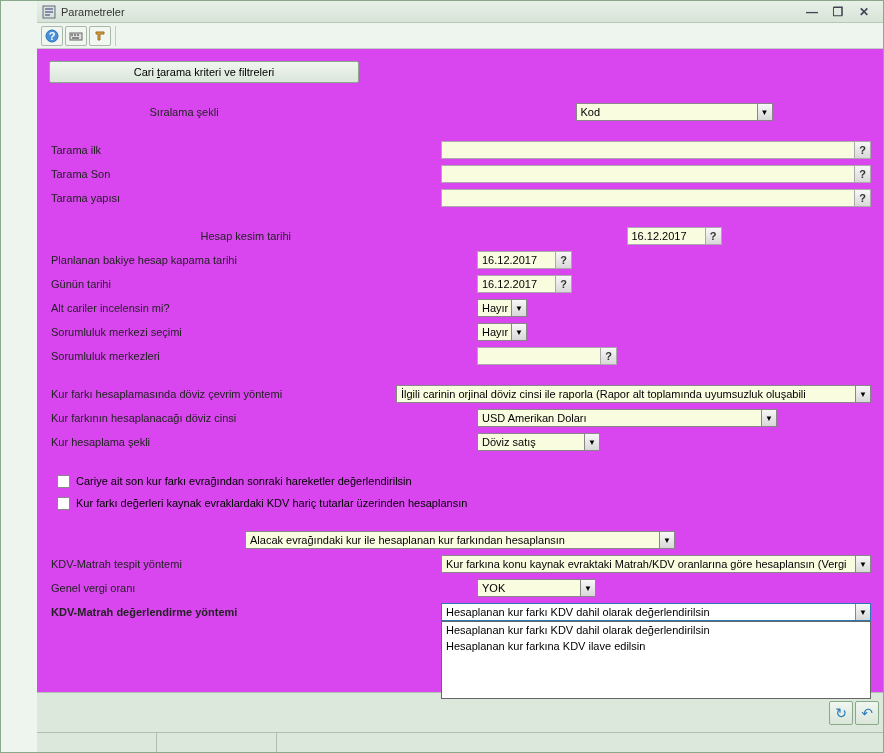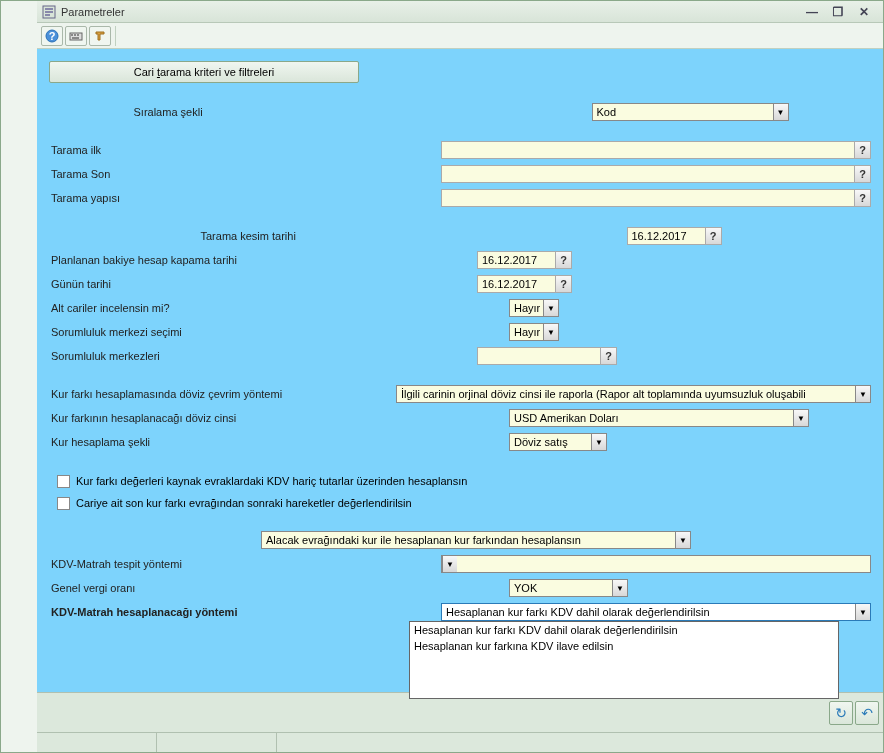--- a/index.html
+++ b/index.html
@@ -7,29 +7,29 @@
 .window { width: 884px; height: 753px; background: #eef4ee; border: 1px solid #8aa88a; display: flex; flex-direction: column; position: relative; padding-left: 36px; }
 .titlebar { height: 22px; background: linear-gradient(#e8f0e8, #d8e4d8); display: flex; align-items: center; padding: 0 4px; border-bottom: 1px solid #b8c8b8; }
 .titlebar-icon { width: 16px; height: 16px; margin-right: 4px; display: flex; align-items: center; justify-content: center; }
 .titlebar-text { flex: 1; color: #333; }
 .titlebar-btns { display: flex; gap: 8px; padding-right: 6px; }
 .titlebar-btn { width: 18px; height: 14px; display: flex; align-items: center; justify-content: center; cursor: pointer; color: #445; font-size: 12px; font-weight: bold; }
 .toolbar { height: 26px; background: #eef4ee; border-bottom: 1px solid #c0d0c0; display: flex; align-items: center; padding: 2px 4px; }
 .tool-btn { width: 22px; height: 20px; border: 1px solid #aab8aa; background: #f0f6f0; margin-right: 2px; display: flex; align-items: center; justify-content: center; cursor: pointer; border-radius: 2px; }
 .tool-btn:last-of-type { margin-right: 4px; }
 .tool-sep { width: 1px; height: 20px; background: #c0d0c0; margin: 0 2px; }
-.content { flex: 1; padding: 12px; overflow: visible; position: relative; background: #7dd3fc; }
+.content { flex: 1; padding: 12px; overflow: visible; position: relative; background: #d946ef; }
 .wide-btn { width: 310px; height: 22px; background: linear-gradient(#f0f6f0, #dae6da); border: 1px solid #8aa88a; cursor: pointer; margin-bottom: 18px; display: flex; align-items: center; justify-content: center; border-radius: 2px; }
 .wide-btn .uline { text-decoration: underline; }
 .row { display: flex; align-items: center; height: 22px; margin-bottom: 2px; }
 .row.gap { margin-top: 16px; justify-content: center; }
 .lbl { width: 428px; color: #222; padding-left: 2px; }
 .lbl.bold { font-weight: bold; }
 .ctrl { display: flex; align-items: center; }
-.select { display: flex; align-items: center; height: 18px; border: 1px solid #888; background: #fafce0; margin-left: 32px; }
+.select { display: flex; align-items: center; height: 18px; border: 1px solid #888; background: #fafce0; }
 .select.white { background: #fff; }
 .select-val { flex: 1; padding: 0 4px; overflow: hidden; white-space: nowrap; }
 .select-btn { width: 15px; height: 16px; background: linear-gradient(#f8f8f8, #d8d8d8); border-left: 1px solid #888; display: flex; align-items: center; justify-content: center; cursor: pointer; font-size: 8px; }
 .input { height: 18px; border: 1px solid #aaa; background: #fafce0; display: flex; align-items: center; }
 .input-val { flex: 1; padding: 0 4px; }
 .help-btn { width: 16px; height: 16px; background: linear-gradient(#f8f8f8, #d8d8d8); border-left: 1px solid #aaa; display: flex; align-items: center; justify-content: center; cursor: pointer; font-weight: bold; color: #333; }
 .date { width: 95px; display: flex; height: 18px; border: 1px solid #aaa; background: #fafce0; }
 .date-val { flex: 1; padding: 0 4px; display: flex; align-items: center; }
 .check-row { display: flex; align-items: center; height: 20px; margin-bottom: 2px; padding-left: 8px; }
 .check { width: 13px; height: 13px; border: 1px solid #888; background: #fff; margin-right: 6px; cursor: pointer; }
@@ -123,21 +123,21 @@
       <div class="lbl">Tarama yapısı</div>
       <div class="ctrl">
         <div class="input" style="width:430px">
           <div class="input-val"></div>
           <div class="help-btn">?</div>
         </div>
       </div>
     </div>
 
     <div class="row gap">
-      <div class="lbl">Tarama kesim tarihi</div>
+      <div class="lbl">Hesap kesim tarihi</div>
       <div class="ctrl">
         <div class="date">
           <div class="date-val">16.12.2017</div>
           <div class="help-btn">?</div>
         </div>
       </div>
     </div>
     <div class="row">
       <div class="lbl">Planlanan bakiye hesap kapama tarihi</div>
       <div class="ctrl">
@@ -198,64 +198,65 @@
       <div class="ctrl">
         <div class="select" style="width:300px">
           <div class="select-val">USD Amerikan Doları</div>
           <div class="select-btn">▼</div>
         </div>
       </div>
     </div>
     <div class="row">
       <div class="lbl">Kur hesaplama şekli</div>
       <div class="ctrl">
-        <div class="select" style="width:98px">
+        <div class="select" style="width:123px">
           <div class="select-val">Döviz satış</div>
           <div class="select-btn">▼</div>
         </div>
       </div>
     </div>
 
     <div style="height:16px"></div>
     <div class="check-row">
       <div class="check"></div>
-      <span>Kur farkı değerleri kaynak evraklardaki KDV hariç tutarlar üzerinden hesaplansın</span>
+      <span>Cariye ait son kur farkı evrağından sonraki hareketler değerlendirilsin</span>
     </div>
     <div class="check-row">
       <div class="check"></div>
-      <span>Cariye ait son kur farkı evrağından sonraki hareketler değerlendirilsin</span>
+      <span>Kur farkı değerleri kaynak evraklardaki KDV hariç tutarlar üzerinden hesaplansın</span>
     </div>
 
     <div class="row gap">
       <div class="ctrl">
         <div class="select" style="width:430px">
           <div class="select-val">Alacak evrağındaki kur ile hesaplanan kur farkından hesaplansın</div>
           <div class="select-btn">▼</div>
         </div>
       </div>
     </div>
     <div class="row">
       <div class="lbl">KDV-Matrah tespit yöntemi</div>
       <div class="ctrl">
         <div class="select" style="width:430px">
+          <div class="select-val">Kur farkına konu kaynak evraktaki Matrah/KDV oranlarına göre hesaplansın (Vergi</div>
           <div class="select-btn">▼</div>
         </div>
       </div>
     </div>
     <div class="row">
       <div class="lbl">Genel vergi oranı</div>
       <div class="ctrl">
         <div class="select" style="width:119px">
           <div class="select-val">YOK</div>
           <div class="select-btn">▼</div>
         </div>
       </div>
     </div>
     <div class="row">
-      <div class="lbl bold">KDV-Matrah hesaplanacağı yöntemi</div>
+      <div class="lbl bold">KDV-Matrah değerlendirme yöntemi</div>
       <div class="ctrl" style="position:relative">
         <div class="select white highlight" style="width:430px">
           <div class="select-val">Hesaplanan kur farkı KDV dahil olarak değerlendirilsin</div>
           <div class="select-btn">▼</div>
         </div>
         <div class="dropdown-open" style="left:0; top:18px; width:430px; height:78px">
           <div class="dd-item">Hesaplanan kur farkı KDV dahil olarak değerlendirilsin</div>
           <div class="dd-item">Hesaplanan kur farkına KDV ilave edilsin</div>
         </div>
       </div>

